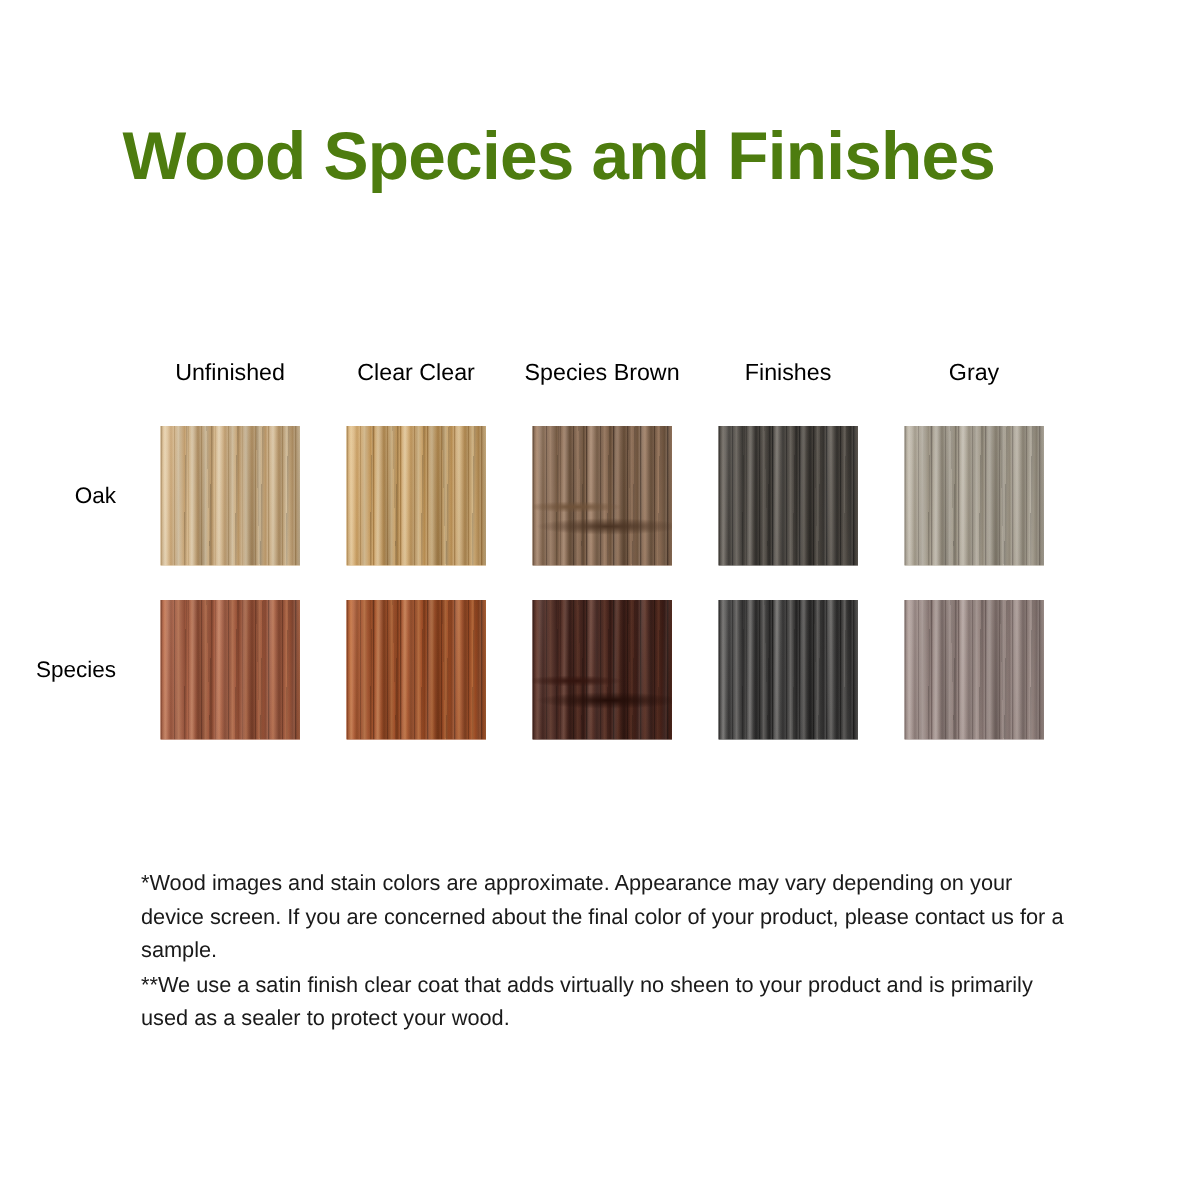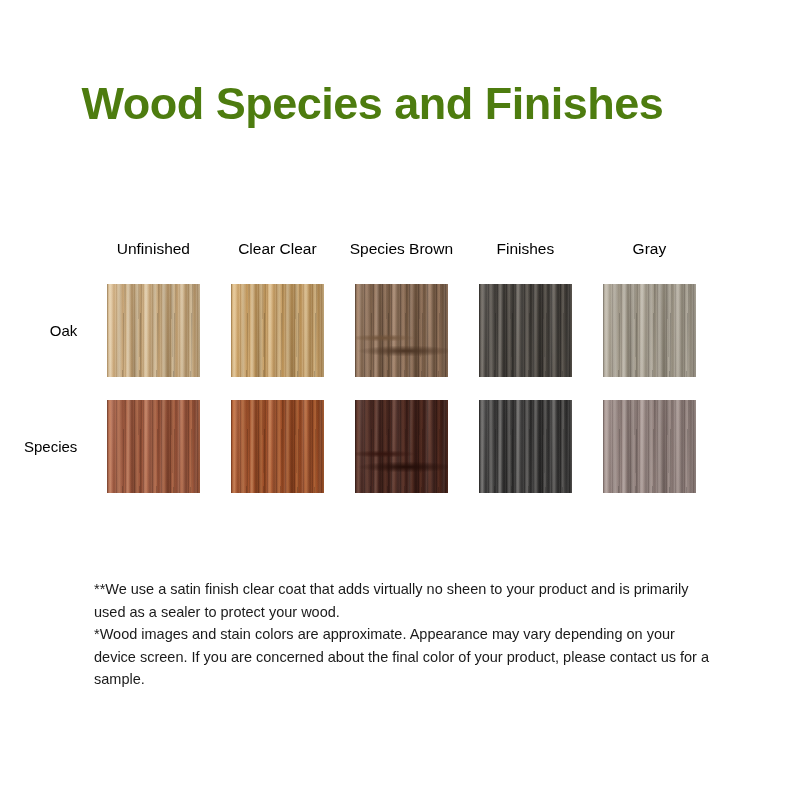--- a/index.html
+++ b/index.html
@@ -206,17 +206,17 @@
                   <div class="grain" style="background-image: repeating-linear-gradient(91deg, rgba(0, 0, 0, 0.16) 0px, rgba(0, 0, 0, 0) 2px, rgba(255, 255, 255, 0.1) 5px, rgba(0, 0, 0, 0) 8px, rgba(0, 0, 0, 0.1) 13px, rgba(0, 0, 0, 0) 17px), repeating-linear-gradient(88.5deg, rgba(0, 0, 0, 0.1) 0px, rgba(0, 0, 0, 0) 4px, rgba(255, 255, 255, 0.07) 11px, rgba(0, 0, 0, 0) 19px, rgba(0, 0, 0, 0.12) 27px, rgba(0, 0, 0, 0) 33px), linear-gradient(100deg, rgba(255, 255, 255, 0.07), rgba(0, 0, 0, 0.1)), repeating-linear-gradient(90deg, rgb(109, 91, 88) 0px, rgb(156, 138, 133) 1px, rgb(180, 163, 158) 3px, rgb(156, 138, 133) 5px, rgb(130, 112, 108) 7px, rgb(156, 138, 133) 9px); background-size: 100% 100%, 100% 100%, 100% 100%, 100% 100%;"></div>
                 </div>
               </div>
             </td>
         </tr>
       </tbody>
     </table>
   </div>
 
   <div class="notes">
+    <p>*Wood images and stain colors are approximate. Appearance may vary depending on your device screen. If you are concerned about the final color of your product, please contact us for a sample.</p>
     <p>**We use a satin finish clear coat that adds virtually no sheen to your product and is primarily used as a sealer to protect your wood.</p>
-    <p>*Wood images and stain colors are approximate. Appearance may vary depending on your device screen. If you are concerned about the final color of your product, please contact us for a sample.</p>
   </div>
 
 </div>
 
 </body></html>

